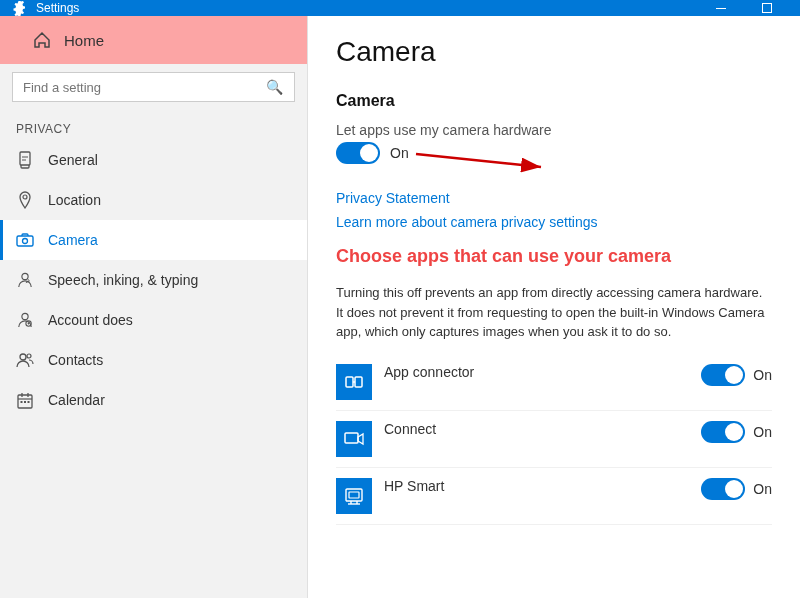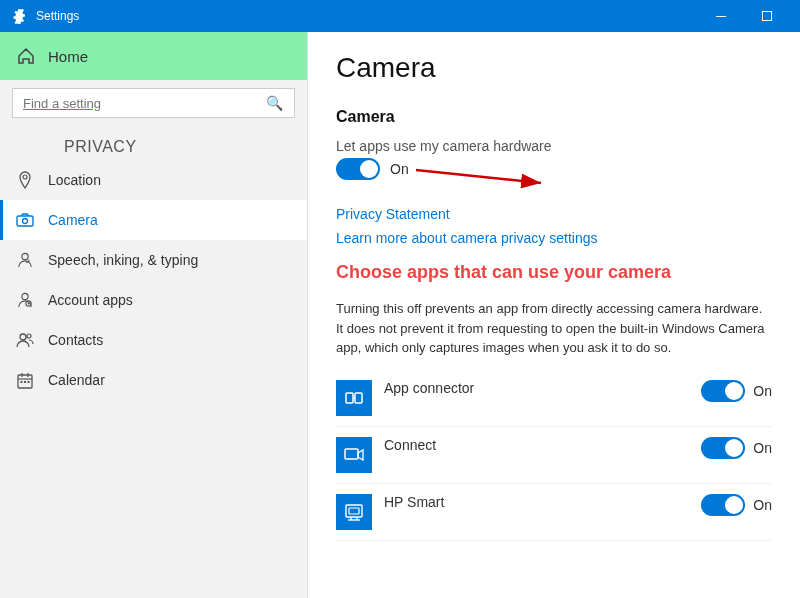--- a/index.html
+++ b/index.html
@@ -8,21 +8,21 @@
       background: #f2f2f2;
       width: 800px;
       height: 598px;
       overflow: hidden;
       display: flex;
       flex-direction: column;
     }
     
     .titlebar {
       background: #0078d7;
-      height: 32px;
+      height: 16px;
       display: flex;
       align-items: center;
       padding: 0 10px;
       color: white;
       font-size: 12px;
       flex-shrink: 0;
     }
     .titlebar-icon {
       width: 18px;
       height: 18px;
@@ -61,22 +61,22 @@
       flex-shrink: 0;
       display: flex;
       flex-direction: column;
       border-right: 1px solid #e0e0e0;
       overflow-y: auto;
     }
 
     .home-item {
       display: flex;
       align-items: center;
-      padding: 14px 16px;
-      background: #86efac;
+      padding: 14px 32px;
+      background: #fca5a5;
       cursor: pointer;
       gap: 12px;
     }
 
     .home-icon {
       width: 20px; height: 20px;
       display: flex; align-items: center; justify-content: center;
       color: #555;
     }
 
@@ -89,32 +89,30 @@
       padding: 6px 10px;
       gap: 8px;
     }
     .search-input {
       border: none;
       outline: none;
       font-size: 13px;
       background: transparent;
       flex: 1;
       color: #3b82f6;
-      text-decoration: underline;
     }
     .search-icon { color: #666; font-size: 14px; }
 
     .privacy-label {
       padding: 12px 16px 4px 16px;
-      font-size: 16px;
+      font-size: 12px;
       color: #555;
       font-weight: 400;
       text-transform: uppercase;
       letter-spacing: 0.5px;
-      margin-left: 48px;
     }
 
     .nav-item {
       display: flex;
       align-items: center;
       padding: 11px 16px;
       gap: 14px;
       cursor: pointer;
       font-size: 14px;
       color: #333;
@@ -287,20 +285,30 @@
       <span style="font-size:15px;color:#333;">Home</span>
     </div>
 
     <div class="search-box">
       <input class="search-input" type="text" placeholder="Find a setting" style="">
       <span class="search-icon">🔍</span>
     </div>
 
     <div class="privacy-label">Privacy</div>
 
+    <div class="nav-item">
+      <div class="nav-icon">
+        <svg width="16" height="18" viewBox="0 0 16 18" fill="none">
+          <rect x="3" y="1" width="10" height="13" rx="1" stroke="#555" stroke-width="1.3" fill="none"></rect>
+          <path d="M5 6h6M5 9h4" stroke="#555" stroke-width="1.2"></path>
+          <path d="M4 14v2a1 1 0 001 1h6a1 1 0 001-1v-2" stroke="#555" stroke-width="1.3" fill="none"></path>
+        </svg>
+      </div>
+      <span style="font-size:14px;">General</span>
+    </div>
 
     <div class="nav-item">
       <div class="nav-icon">
         <svg width="14" height="18" viewBox="0 0 14 18" fill="none">
           <path d="M7 1C4.24 1 2 3.24 2 6c0 3.75 5 11 5 11s5-7.25 5-11c0-2.76-2.24-5-5-5z" stroke="#555" stroke-width="1.3" fill="none"></path>
           <circle cx="7" cy="6" r="2" stroke="#555" stroke-width="1.2" fill="none"></circle>
         </svg>
       </div>
       <span style="font-size:14px;">Location</span>
     </div>
@@ -331,21 +339,21 @@
 
     <div class="nav-item">
       <div class="nav-icon">
         <svg width="16" height="18" viewBox="0 0 18 18" fill="none">
           <circle cx="9" cy="5" r="3.5" stroke="#555" stroke-width="1.3" fill="none"></circle>
           <path d="M2 17c0-3.87 3.13-7 7-7s7 3.13 7 7" stroke="#555" stroke-width="1.3" fill="none"></path>
           <circle cx="13" cy="13" r="3" stroke="#555" stroke-width="1.2" fill="none"></circle>
           <path d="M12 13h2M13 12v2" stroke="#555" stroke-width="1.1"></path>
         </svg>
       </div>
-      <span style="font-size:14px;">Account apps</span>
+      <span style="font-size:14px;">Account does</span>
     </div>
 
     <div class="nav-item">
       <div class="nav-icon">
         <svg width="18" height="18" viewBox="0 0 18 18" fill="none">
           <circle cx="7" cy="6" r="3" stroke="#555" stroke-width="1.3" fill="none"></circle>
           <path d="M1 16c0-3.31 2.69-6 6-6s6 2.69 6 6" stroke="#555" stroke-width="1.3" fill="none"></path>
           <circle cx="13" cy="5" r="2" stroke="#555" stroke-width="1.2" fill="none"></circle>
           <path d="M13 9c2.21 0 4 1.79 4 4" stroke="#555" stroke-width="1.2" fill="none"></path>
         </svg>

